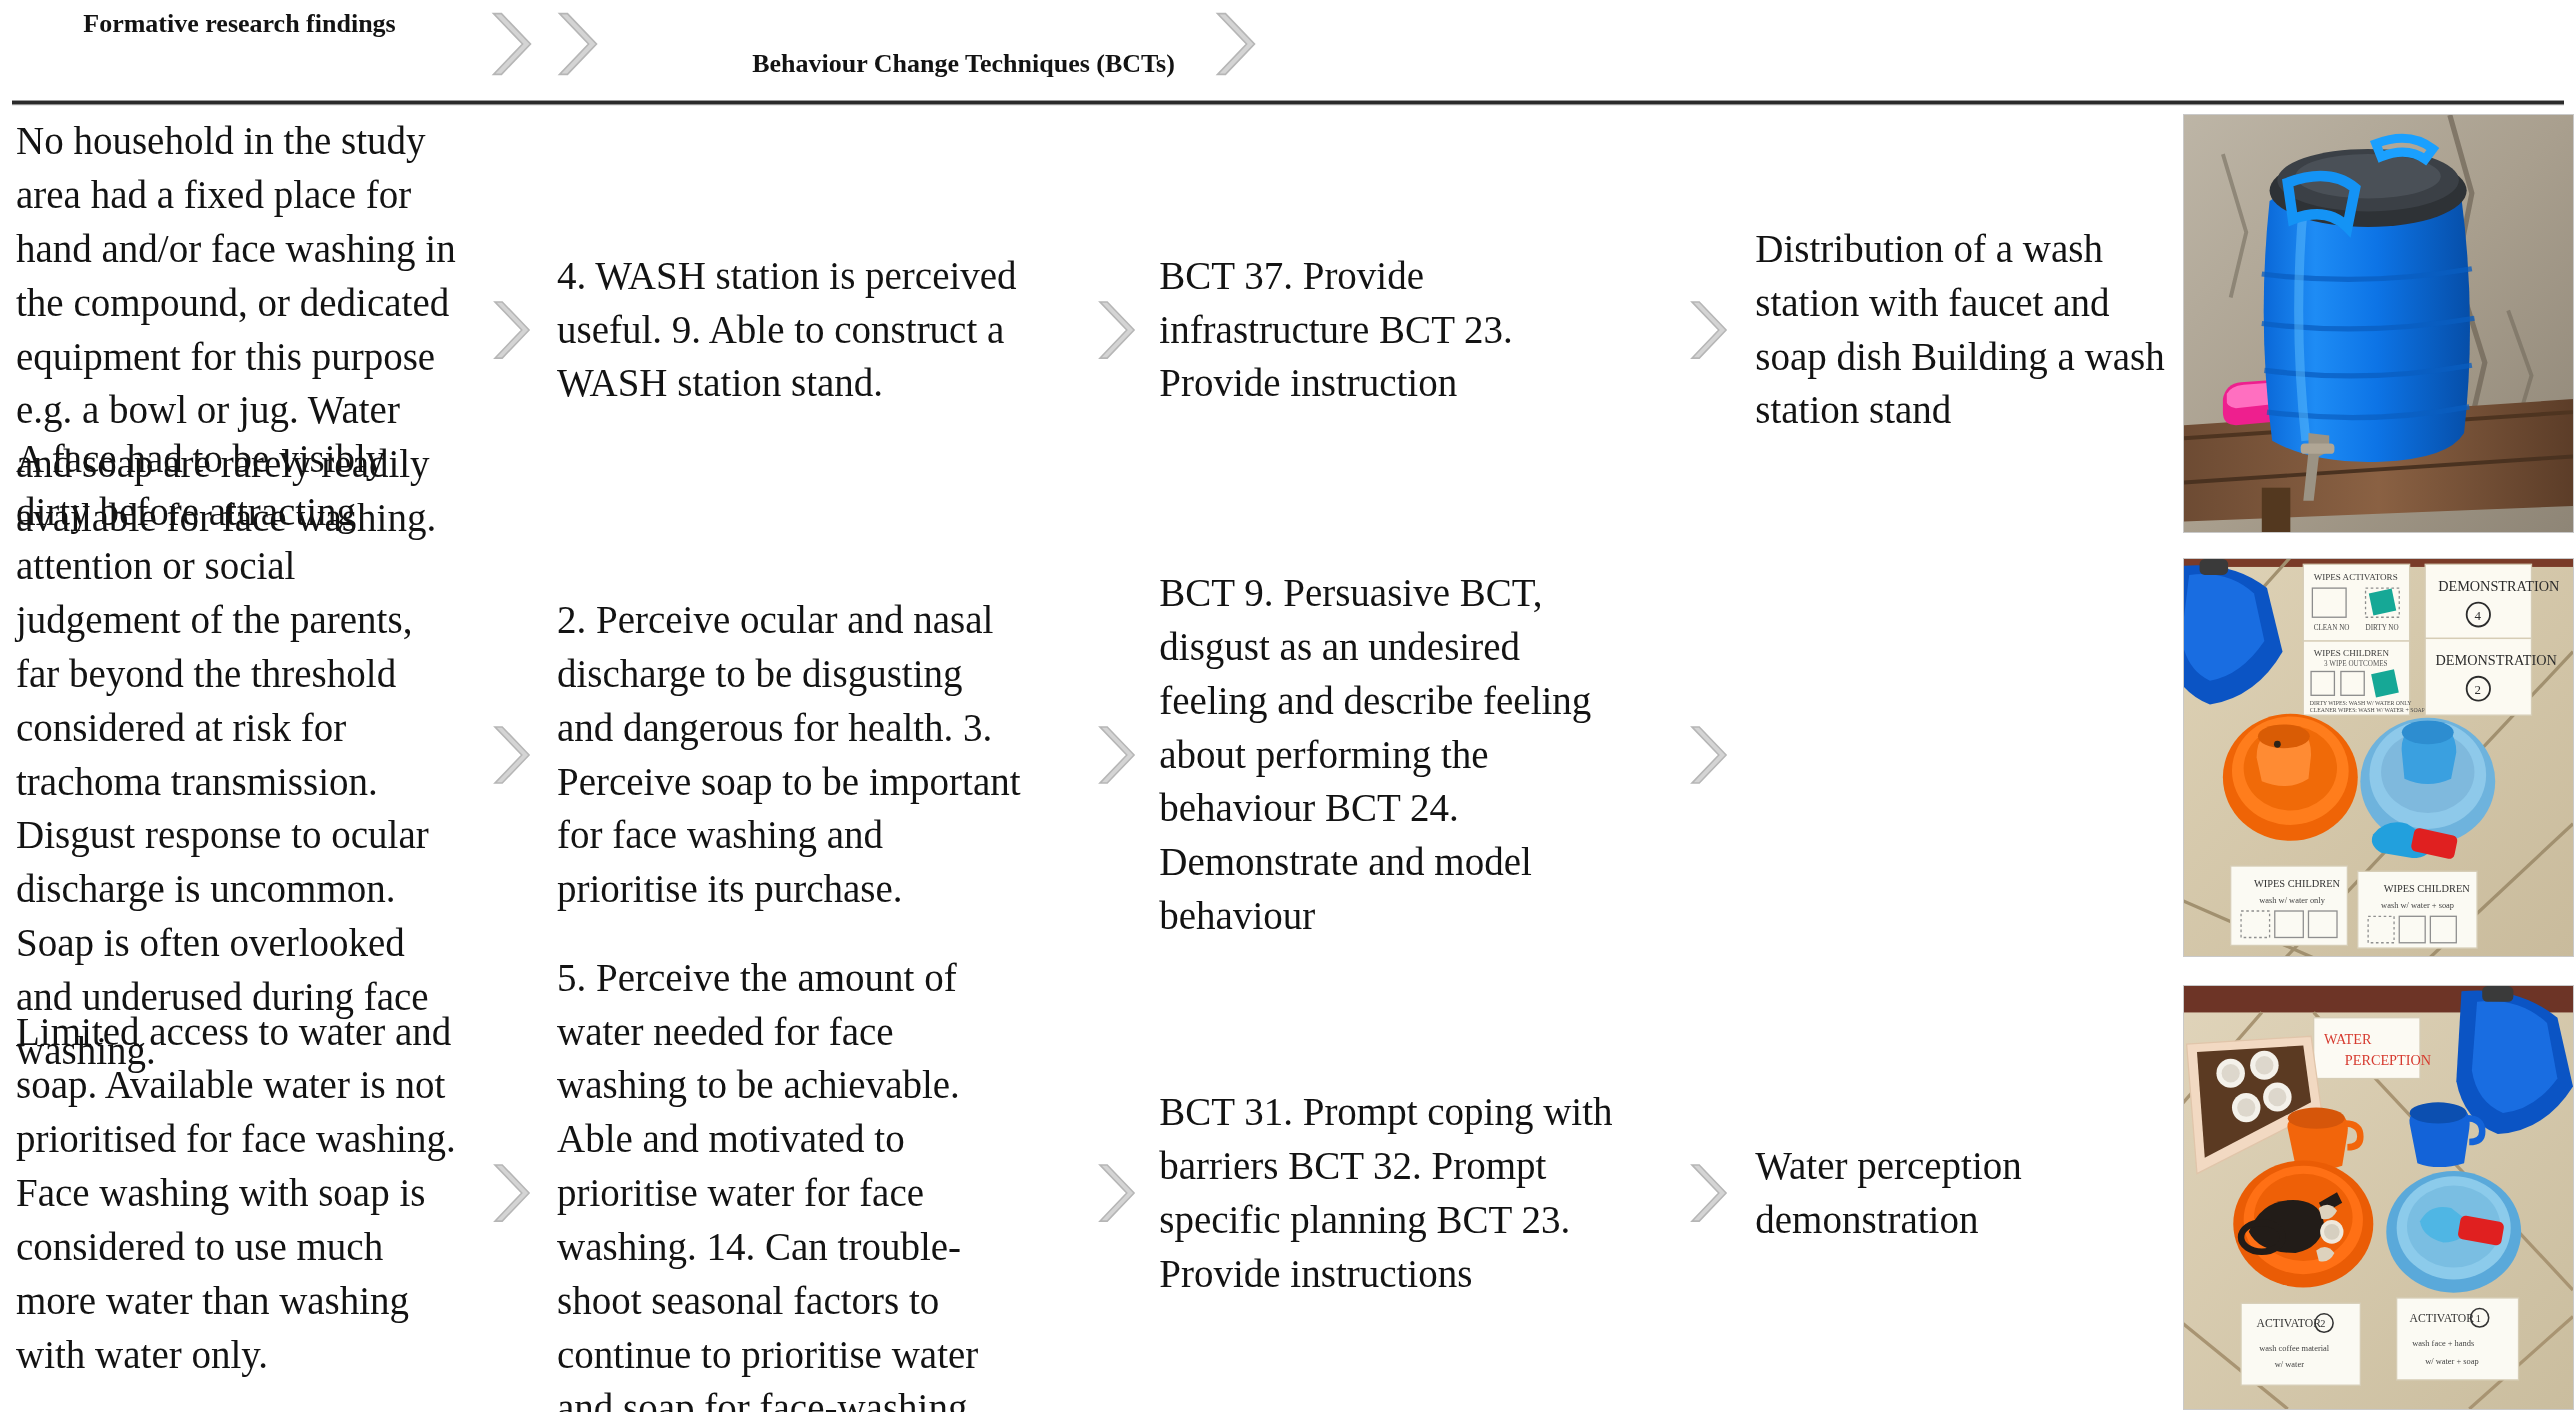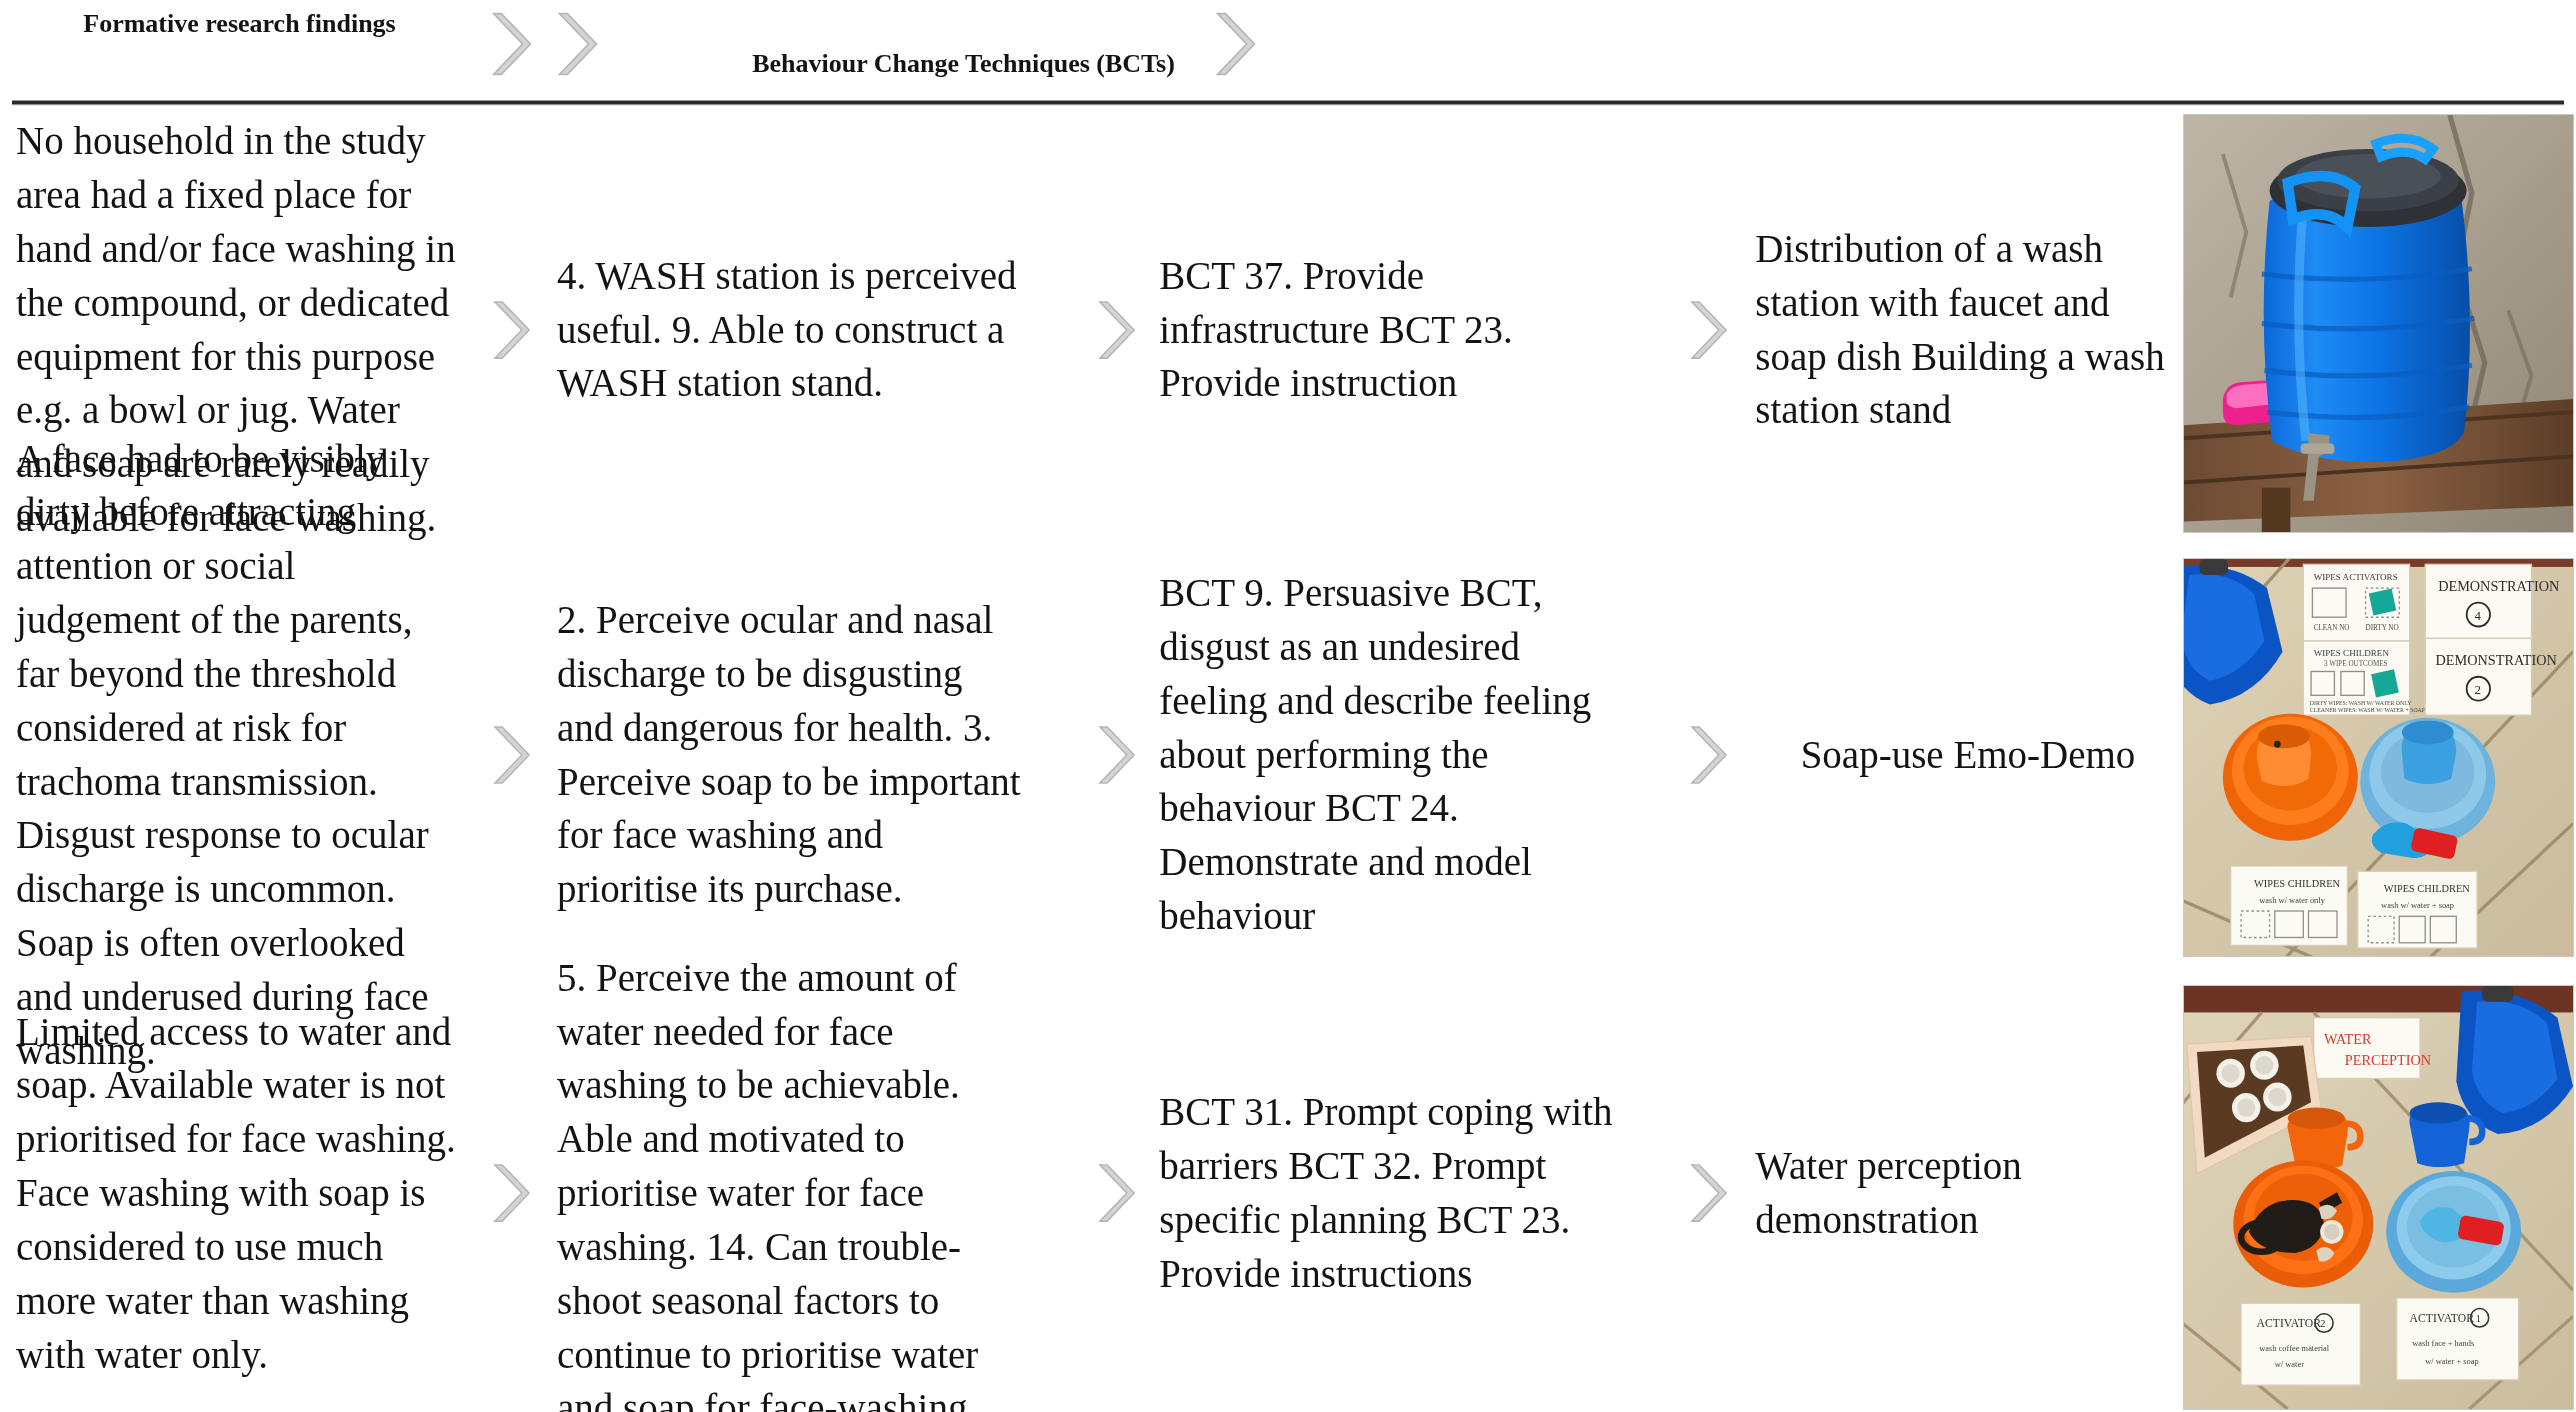--- a/index.html
+++ b/index.html
@@ -153,21 +153,20 @@
     <div class="cell c3">BCT 9. Persuasive BCT, disgust as an undesired feeling and describe feeling about performing the behaviour
 BCT 24. Demonstrate and model behaviour</div>
     <div class="gapC"></div>
     <div class="arrowcell">
       <span class="chev">
         <svg width="44" height="64" viewBox="0 0 72 100">
           <path d="M8 4 L20 4 L64 50 L20 96 L8 96 L52 50 Z" fill="#d4d4d4" stroke="#b6b6b6" stroke-width="2.5"></path>
         </svg>
       </span>
     </div>
-    <div class="cell c4">Soap-use Emo-Demo</div>
   </div>
 
   <div class="row r3">
     <div class="cell c1">Limited access to water and soap.
 Available water is not prioritised for face washing.
 Face washing with soap is considered to use much more water than washing with water only.</div>
     <div class="arrowcell">
       <span class="chev">
         <svg width="44" height="64" viewBox="0 0 72 100">
           <path d="M8 4 L20 4 L64 50 L20 96 L8 96 L52 50 Z" fill="#d4d4d4" stroke="#b6b6b6" stroke-width="2.5"></path>

